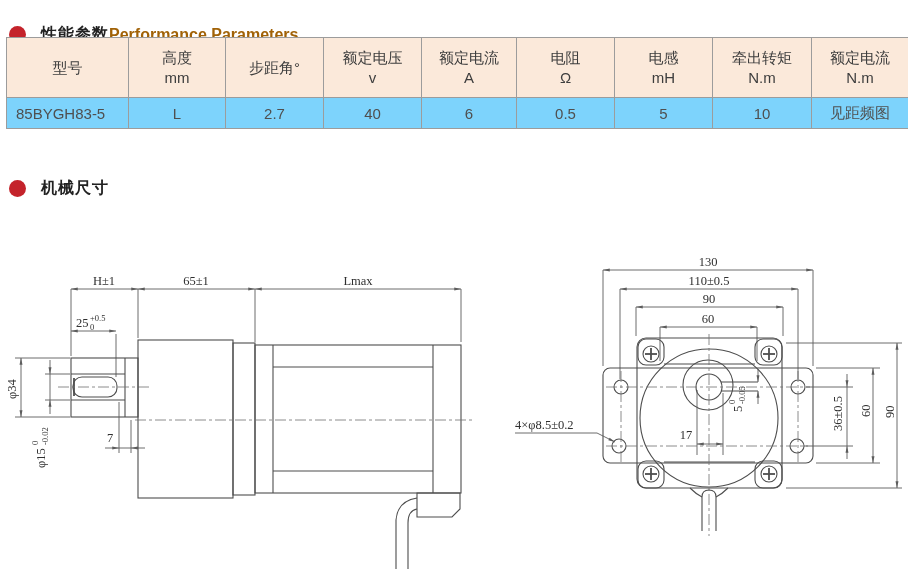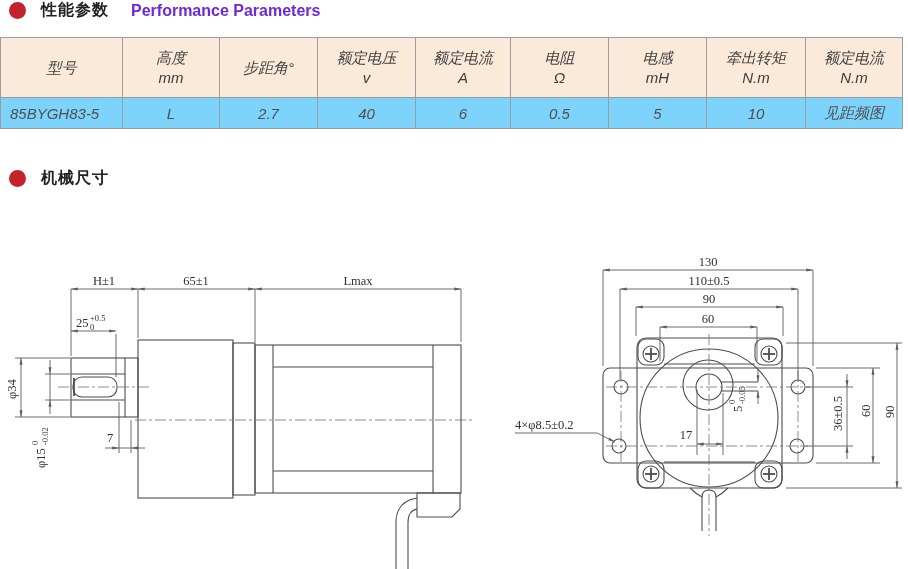--- a/index.html
+++ b/index.html
@@ -4,27 +4,27 @@
 <style>
   html,body{margin:0;padding:0;}
   body{
     width:908px;height:569px;position:relative;overflow:hidden;
     background:#ffffff;
     font-family:"Liberation Sans","DejaVu Sans",sans-serif;
   }
   .sec{position:absolute;left:0;display:flex;align-items:center;}
   .bullet{width:17px;height:17px;border-radius:50%;background:#c4232b;margin-left:9px;flex:0 0 auto;}
   .sec .zh{margin-left:15px;font-size:16px;font-weight:600;color:#222222;letter-spacing:1px;}
-  .sec .en{margin-left:22px;font-size:16px;font-weight:600;color:#6d28d9;}
-  #sec1{top:0;}
-  #sec2{top:168px;}
+  .sec .en{font-size:16px;font-weight:600;color:#a16207;}
+  #sec1{top:24px;}
+  #sec2{top:178px;}
 
   table.spec{
-    position:absolute;left:0;top:37px;width:902px;
-    border-collapse:collapse;table-layout:fixed;font-style:italic;
+    position:absolute;left:6px;top:37px;width:902px;
+    border-collapse:collapse;table-layout:fixed;
   }
   table.spec td{border:1px solid #9c9c9c;text-align:center;overflow:hidden;}
   table.spec tr.hd td{
     background:#fbe9da;height:57px;vertical-align:middle;
     font-size:15px;font-weight:500;color:#3d3d3d;line-height:1.3;
   }
   table.spec tr.rw td{
     background:#7dd3fc;height:28px;vertical-align:middle;
     font-size:15px;color:#4f4f4f;
   }

